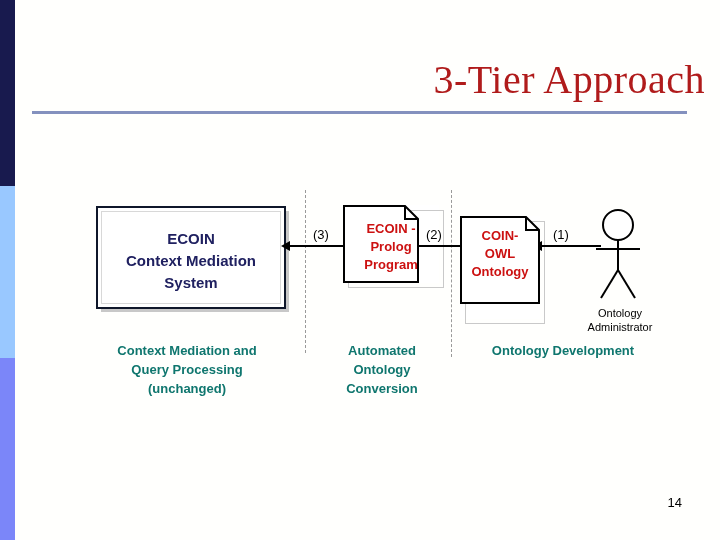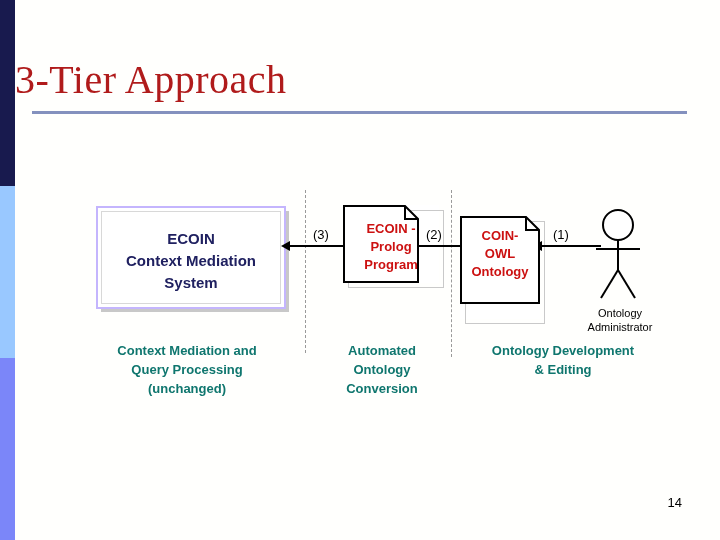--- a/index.html
+++ b/index.html
@@ -25,21 +25,21 @@
   .rail-navy  { top: 0;     height: 186px; background: #181a4e; }
   .rail-light { top: 186px; height: 172px; background: #99c8ff; }
   .rail-peri  { top: 358px; height: 182px; background: #7b86f9; }
 
   
   .slide-title {
     position: absolute;
     left: 15px;
     top: 56px;
     width: 690px;
-    text-align: left;
+    text-align: right;
     font-family: "Liberation Serif", serif;
     font-size: 40px;
     color: #b01b1b;
     letter-spacing: 0.5px;
     white-space: nowrap;
   }
   .title-rule {
     position: absolute;
     left: 32px;
     top: 111px;
@@ -58,21 +58,21 @@
   .tier-sep-2 { left: 451px; top: 190px; height: 167px; }
 
   
   .ecoin-box {
     position: absolute;
     left: 96px;
     top: 206px;
     width: 190px;
     height: 103px;
     background: #ffffff;
-    border: 2px solid #c4b5fd;
+    border: 2px solid #0f172a;
     box-shadow: 4px 4px 0 -1px #c8c8c8;
     box-sizing: border-box;
   }
   .ecoin-box .inner-rule {
     position: absolute;
     left: 3px; top: 3px; right: 3px; bottom: 3px;
     border: 1px solid #d8d8d8;
     pointer-events: none;
   }
   .ecoin-box .txt {
@@ -273,18 +273,17 @@
   </div>
 
   <div class="caption cap-middle">
     <div>Automated</div>
     <div>Ontology</div>
     <div>Conversion</div>
   </div>
 
   <div class="caption cap-right">
     <div>Ontology Development</div>
-    <div>&amp; Editing</div>
   </div>
 
   <div class="page-num">14</div>
 
 </div>
 
 </body></html>

